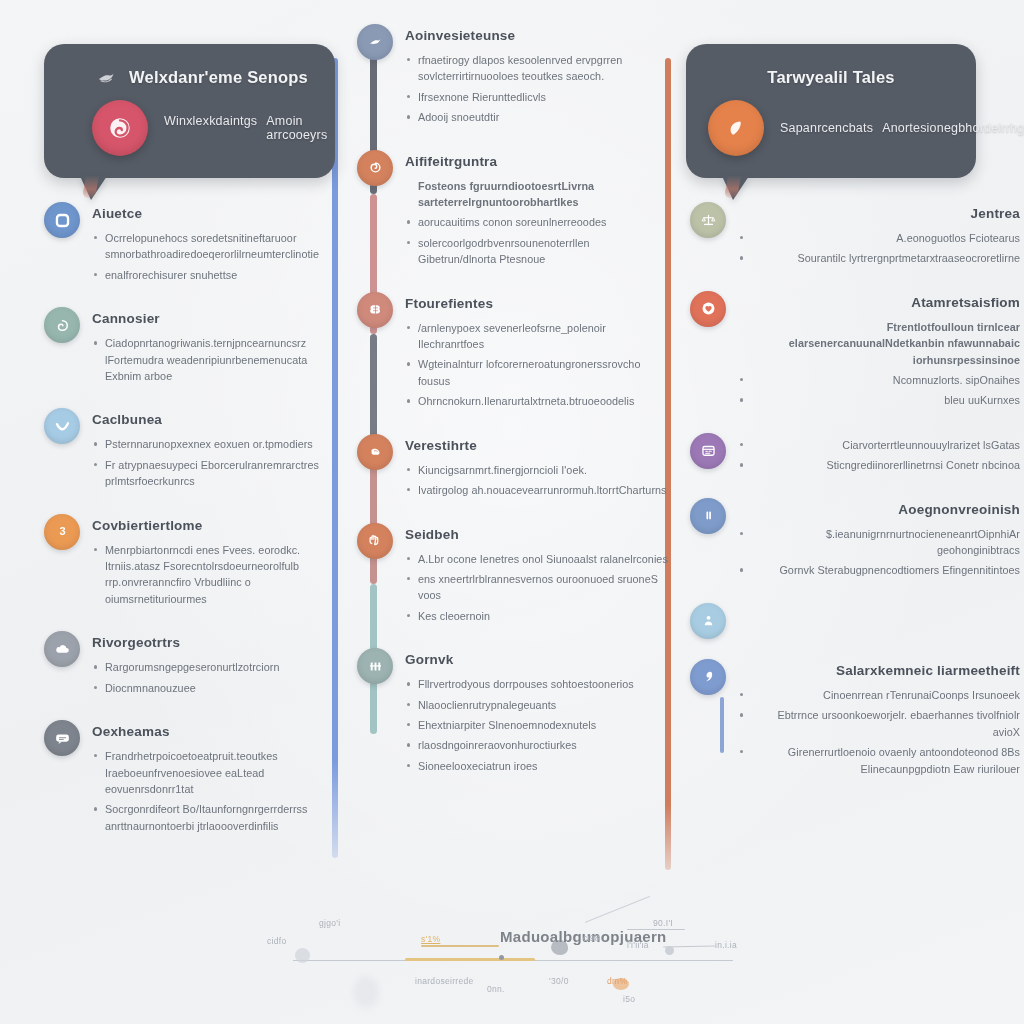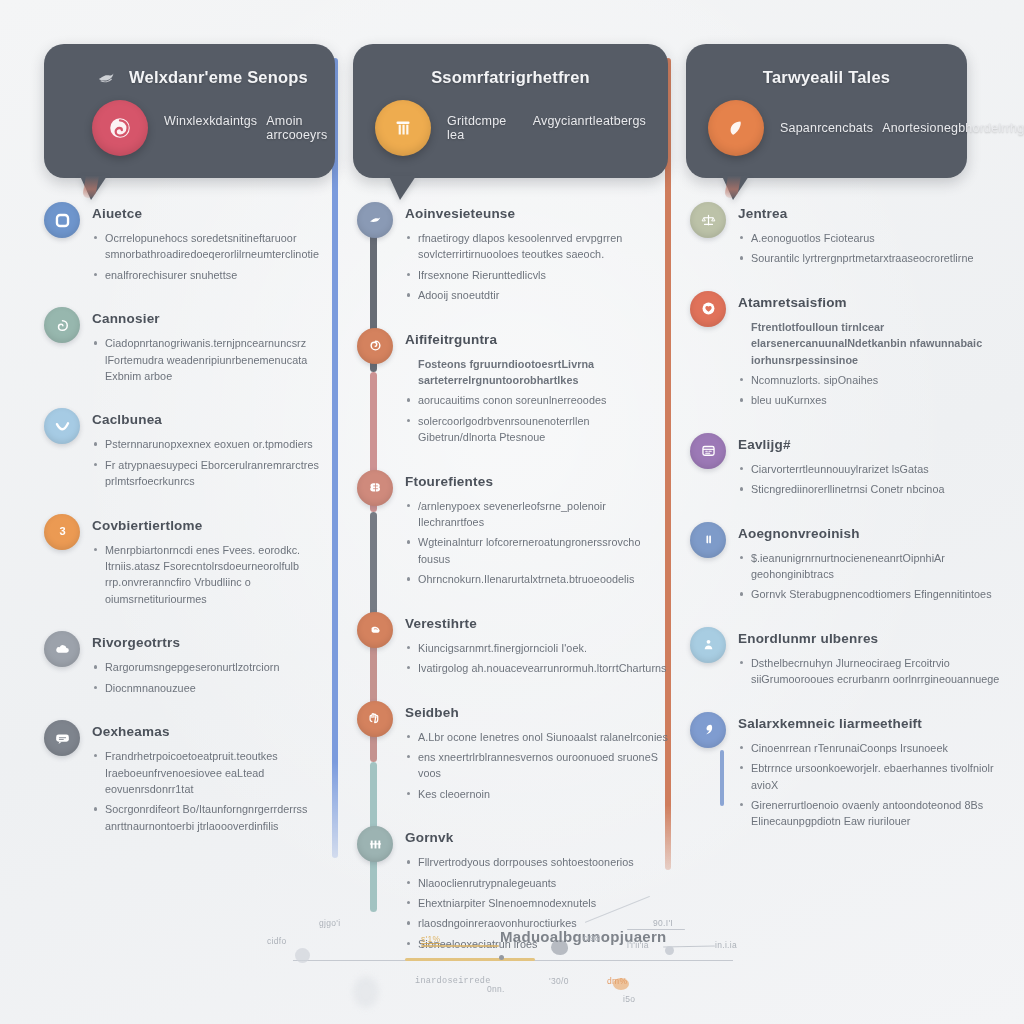--- a/index.html
+++ b/index.html
@@ -22,21 +22,21 @@
   }
 
   
   .columns{
     position:absolute;left:0;top:0;width:1024px;height:905px;
     display:flex;
   }
   .column{position:relative;box-sizing:border-box;}
   .col-1{width:335px;padding:0 0 0 44px;}
   .col-2{width:333px;padding:0 0 0 18px;}
-  .col-3{width:356px;padding:0 13px 0 18px;}
+  .col-3{width:356px;padding:0 4px 0 18px;text-align:right;}
 
   
   .divider{
     position:absolute;top:58px;width:6px;border-radius:4px;
     filter:blur(.35px);
   }
   .divider .core{position:absolute;inset:0;border-radius:4px;}
   .divider-1{left:332px;height:800px;}
   .divider-2{left:665px;height:812px;}
 
@@ -283,40 +283,20 @@
               <ul class="bullets">
                 <li>Frandrhetrpoicoetoeatpruit.teoutkes Iraeboeunfrvenoesiovee eaLtead eovuenrsdonrr1tat</li>
                 <li>Socrgonrdifeort Bo/Itaunforngnrgerrderrss anrttnaurnontoerbi jtrlaoooverdinfilis</li>
               </ul>
             </div>
           </div>
         </div>
     </div>
 
     <div class="column col-2">
-      <div class="card" style="margin-top: 44px; background: rgb(86, 92, 102);">
-        <div class="card-title">
-          <span>Ssomrfatrigrhetfren</span>
-        </div>
-        <div class="card-body">
-          <div class="card-badge" id="badge2" style="background: rgb(238, 172, 79);">
-            <svg viewBox="0 0 24 24">
-                <rect x="6" y="6" width="12" height="2.4" rx="1" fill="#fff" opacity=".95"></rect>
-                <rect x="8" y="9" width="2" height="9" fill="#fff" opacity=".9"></rect>
-                <rect x="11.5" y="9" width="2" height="9" fill="#fff" opacity=".9"></rect>
-                <rect x="15" y="9" width="2" height="9" fill="#fff" opacity=".9"></rect>
-              </svg>
-          </div>
-          <div class="card-lines">
-            <div class="card-line">Gritdcmpe lea</div>
-            <div class="card-line">Avgycianrtleatbergs</div>
-          </div>
-        </div>
-        <div class="tail"></div>
-      </div>
       <div class="sections" id="sections-1">
         <div id="rail-1" style="position: absolute; left: 17px; top: 22px; width: 7px; z-index: 1;">
             <div class="rail" style="position: absolute; left: 0px; top: 0px; height: 150px; background: rgb(90, 96, 105); opacity: 0.92;"></div>
             <div class="rail" style="position: absolute; left: 0px; top: 150px; height: 140px; background: rgb(201, 138, 138); opacity: 0.92;"></div>
             <div class="rail" style="position: absolute; left: 0px; top: 290px; height: 128px; background: rgb(106, 112, 121); opacity: 0.92;"></div>
             <div class="rail" style="position: absolute; left: 0px; top: 418px; height: 122px; background: rgb(192, 138, 134); opacity: 0.92;"></div>
             <div class="rail" style="position: absolute; left: 0px; top: 540px; height: 150px; background: rgb(155, 191, 189); opacity: 0.92;"></div>
           </div>
       <div class="section">
             <div class="sec-icon" style="background: rgb(138, 154, 181);">
@@ -472,21 +452,20 @@
           </div>
           <div class="section">
             <div class="sec-icon" style="background: rgb(156, 121, 182);">
               <svg viewBox="0 0 24 24">
                 <rect x="5" y="7" width="14" height="11" rx="2.2" fill="none" stroke="#ffffff" stroke-width="1.7"></rect>
                 <path d="M5 10.5h14" stroke="#ffffff" stroke-width="1.5"></path>
                 <path d="M8.5 13h2M12.5 13h3M8.5 15.5h5" stroke="#ffffff" stroke-width="1.3" stroke-linecap="round"></path>
               </svg>
             </div>
             <div class="sec-text">
-              <div class="sec-head">Eavlijg#</div>
               <ul class="bullets">
                 <li>Ciarvorterrtleunnouuylrarizet lsGatas</li>
                 <li>Sticngrediinorerllinetrnsi Conetr nbcinoa</li>
               </ul>
             </div>
           </div>
           <div class="section">
             <div class="sec-icon" style="background: rgb(126, 155, 201);">
               <svg viewBox="0 0 24 24">
                 <path d="M9.4 8.5c0-.8.5-1.4 1.1-1.4s1.1.6 1.1 1.4v7c0 .8-.5 1.4-1.1 1.4s-1.1-.6-1.1-1.4z" fill="#ffffff"></path>
@@ -500,26 +479,20 @@
                 <li>Gornvk Sterabugpnencodtiomers Efingennitintoes</li>
               </ul>
             </div>
           </div>
           <div class="section">
             <div class="sec-icon" style="background: rgb(168, 205, 226);">
               <svg viewBox="0 0 24 24">
                 <circle cx="12" cy="8.6" r="2.4" fill="#ffffff"></circle>
                 <path d="M7.2 18c0-2.8 2.1-4.8 4.8-4.8s4.8 2 4.8 4.8z" fill="#ffffff"></path>
               </svg>
-            </div>
-            <div class="sec-text">
-              <div class="sec-head">Enordlunmr uIbenres</div>
-              <ul class="bullets">
-                <li>Dsthelbecrnuhyn Jlurneociraeg Ercoitrvio siiGrumoorooues ecrurbanrn oorlnrrgineouannuege</li>
-              </ul>
             </div>
           </div>
           <div class="section">
             <div class="sec-icon" style="background: rgb(127, 156, 208);">
               <svg viewBox="0 0 24 24">
                 <path d="M14.5 6c-2.6 0-5 2-5 4.6 0 1.6 1 2.8 2.4 2.8.6 0 1.1-.2 1.5-.6-1.4 2.2-2.6 3.6-4.4 5.2 3.8-.6 7.6-3.6 7.6-8.2C16.6 7.6 15.8 6 14.5 6z" fill="#ffffff"></path>
               </svg>
             </div>
             <div class="sec-text">
               <div class="sec-head">Salarxkemneic liarmeetheift</div>
@@ -550,20 +523,20 @@
     <div class="bg-dot" style="left:358px;top:80px;width:16px;height:12px;background:#e8a05c;opacity:.75;border-radius:50%;"></div>
     <div class="bg-dot" style="left:98px;top:78px;width:26px;height:32px;background:#dfe2e6;opacity:.75;border-radius:50%;filter:blur(3px);"></div>
   <div class="bg-label" style="left: 12px; top: 38px;">cidfo</div>
       <div class="bg-label" style="left: 64px; top: 20px;">gjgo'i</div>
       <div class="bg-label amber" style="left: 166px; top: 36px;">s'1%</div>
       <div class="bg-label dark" style="left: 218px; top: 30px;">Maduoalbgunopjuaern</div>
       <div class="bg-label" style="left: 328px; top: 35px;">ci98</div>
       <div class="bg-label" style="left: 398px; top: 20px;">90.I'I</div>
       <div class="bg-label" style="left: 372px; top: 42px;">l'i'ii'ia</div>
       <div class="bg-label" style="left: 460px; top: 42px;">in.i.ia</div>
-      <div class="bg-label" style="left: 160px; top: 78px; font-family: Liberation Mono, monospace;">inardoseirrede</div>
+      <div class="bg-label" style="left: 160px; top: 78px;">inardoseirrede</div>
       <div class="bg-label" style="left: 232px; top: 78px; margin-top: 8px;">0nn.</div>
       <div class="bg-label" style="left: 294px; top: 78px;">'30/0</div>
       <div class="bg-label orange" style="left: 352px; top: 78px;">dm%</div>
       <div class="bg-label" style="left: 368px; top: 96px;">i5o</div>
     </div>
 
 </div>
 
 </body></html>

